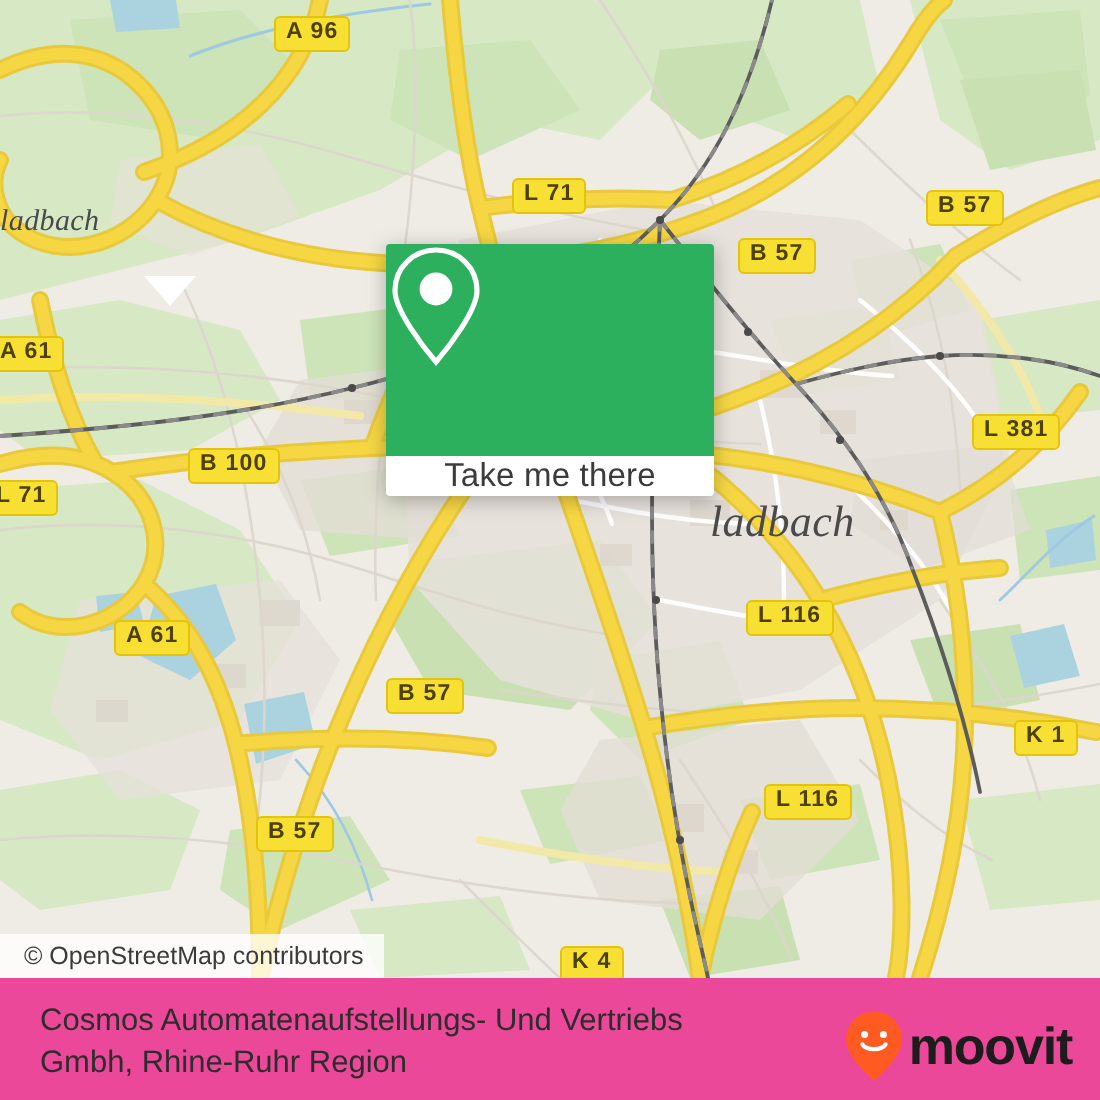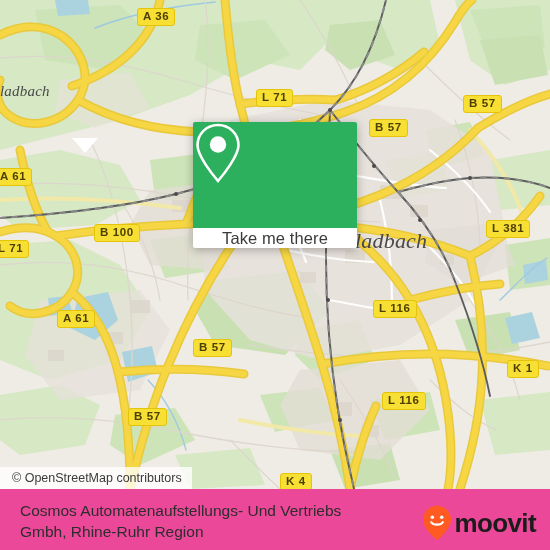--- a/index.html
+++ b/index.html
@@ -18,20 +18,21 @@
   #map svg{position:absolute;left:0;top:0;}
 
   
   .place-label{
     position:absolute;
     font-family:"Liberation Serif", serif;
     font-style:italic;
     color:#4a4a4a;
     white-space:nowrap;
     letter-spacing:.2px;
+    margin-top:20px;
   }
   .place-label.big{font-size:22px;}
   .place-label.small{font-size:15px;}
 
   
   .shield{
     position:absolute;
     background:#f7e033;
     border:1.5px solid #e3c40a;
     border-radius:3px;
@@ -303,26 +304,26 @@
         <circle cx="326" cy="210" r="2"></circle>
           <circle cx="328" cy="300" r="2"></circle>
         <circle cx="340" cy="420" r="2"></circle>
           <circle cx="470" cy="178" r="2"></circle>
       </g>
     </svg>
 
     <div class="place-label small" style="left:0px;top:83px;">ladbach</div>
     <div class="place-label big" style="left:355px;top:228px;">ladbach</div>
 
-    <div class="shield" style="left:137px;top:8px;">A 36</div>
+    <div class="shield" style="left:137px;top:8px;">A 96</div>
     <div class="shield" style="left:256px;top:89px;">L 71</div>
     <div class="shield" style="left:463px;top:95px;">B 57</div>
     <div class="shield" style="left:369px;top:119px;">B 57</div>
     <div class="shield" style="left:-6px;top:168px;">A 61</div>
-    <div class="shield" style="left:486px;top:220px;">L 381</div>
+    <div class="shield" style="left:486px;top:207px;">L 381</div>
     <div class="shield" style="left:94px;top:224px;">B 100</div>
     <div class="shield" style="left:-8px;top:240px;">L 71</div>
     <div class="shield" style="left:373px;top:300px;">L 116</div>
     <div class="shield" style="left:57px;top:310px;">A 61</div>
     <div class="shield" style="left:193px;top:339px;">B 57</div>
     <div class="shield" style="left:507px;top:360px;">K 1</div>
     <div class="shield" style="left:382px;top:392px;">L 116</div>
     <div class="shield" style="left:128px;top:408px;">B 57</div>
     <div class="shield" style="left:232px;top:473px;margin-left:48px;">K 4</div>
 

